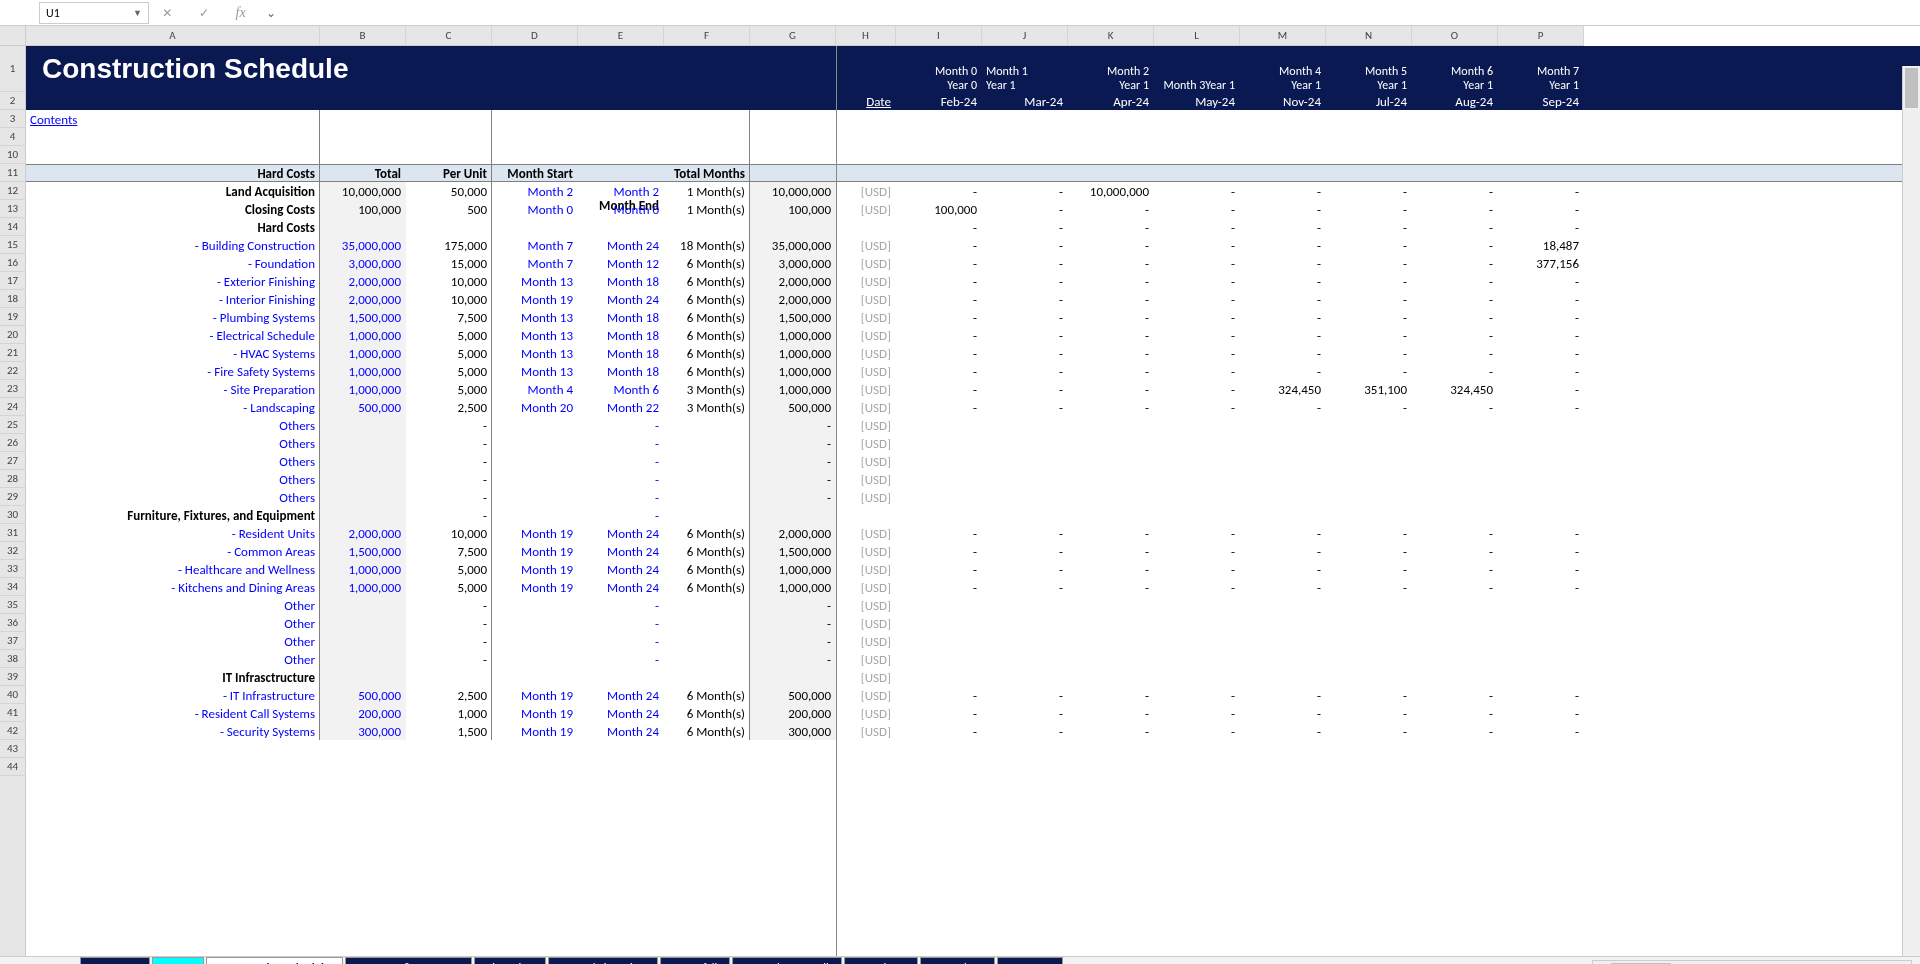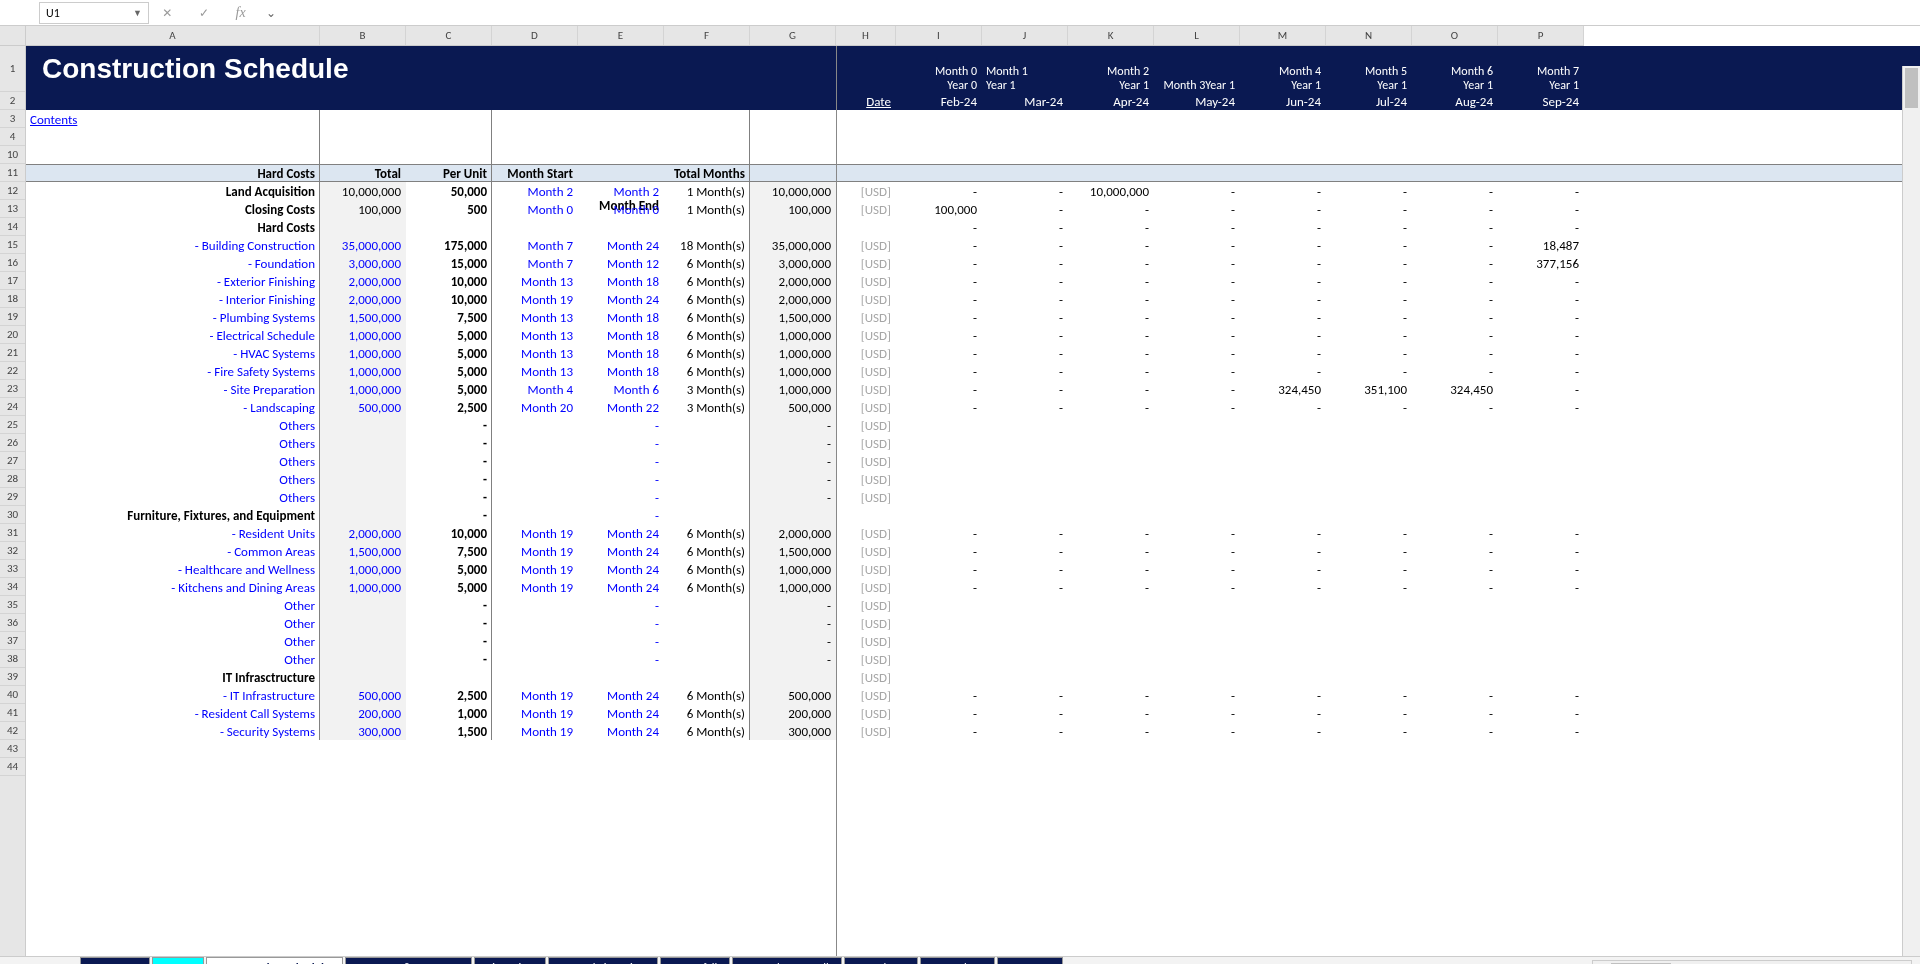--- a/index.html
+++ b/index.html
@@ -22,21 +22,21 @@
 .col-header { display: flex; align-items: center; justify-content: center; font-size: 11px; color: #444; border-right: 1px solid #d4d4d4; }
 .corner { width: 26px; height: 20px; background: #e6e6e6; border-right: 1px solid #ccc; border-bottom: 1px solid #ccc; }
 
 .grid-body { flex: 1; position: relative; overflow: hidden; }
 .grid-rows { }
 .grid-row { display: flex; height: 18px; }
 .grid-row.tall { height: 46px; }
 .cell { border-right: 1px solid transparent; padding: 0 4px; display: flex; align-items: center; white-space: nowrap; overflow: visible; font-size: 13px; }
 .c-A { width: 294px; justify-content: flex-end; border-right: 1px solid #808080; }
 .c-B { width: 86px; justify-content: flex-end; }
-.c-C { width: 86px; justify-content: flex-end; border-right: 1px solid #808080; font-weight: bold; }
+.c-C { width: 86px; justify-content: flex-end; border-right: 1px solid #808080; }
 .c-D { width: 86px; justify-content: flex-end; }
 .c-E { width: 86px; justify-content: flex-end; }
 .c-F { width: 86px; justify-content: flex-end; border-right: 1px solid #808080; }
 .c-G { width: 86px; justify-content: flex-end; }
 .c-H { width: 60px; justify-content: flex-end; color: #a6a6a6; }
 .c-month { width: 86px; justify-content: flex-end; }
 .title-row { background: #0a1952; color: #fff; }
 .title-cell { font-size: 28px; font-weight: bold; padding-left: 16px; font-family: Arial, sans-serif; }
 .hdr-row { background: #dce6f1; border-top: 1px solid #808080; border-bottom: 1px solid #808080; font-weight: bold; }
 .contents-link { color: #0000ff; text-decoration: underline; }
@@ -181,21 +181,21 @@
             <div>Year 1</div>
           </div>
         </div>
         <div class="grid-row title-row">
           <div class="cell" style="width: 810px;"></div>
           <div class="cell c-H month-hdr" style="width: 60px; text-decoration: underline;">Date</div>
           <div class="cell c-month month-hdr">Feb-24</div>
           <div class="cell c-month month-hdr">Mar-24</div>
           <div class="cell c-month month-hdr">Apr-24</div>
           <div class="cell c-month month-hdr">May-24</div>
-          <div class="cell c-month month-hdr">Jun-24</div>
+          <div class="cell c-month month-hdr">Nov-24</div>
           <div class="cell c-month month-hdr">Jul-24</div>
           <div class="cell c-month month-hdr">Aug-24</div>
           <div class="cell c-month month-hdr">Sep-24</div>
         </div>
         <div class="grid-row">
           <div class="cell c-A" style="justify-content: flex-start;">
             <a class="contents-link">Contents</a>
           </div>
           <div class="cell c-B"></div>
           <div class="cell c-C"></div>

